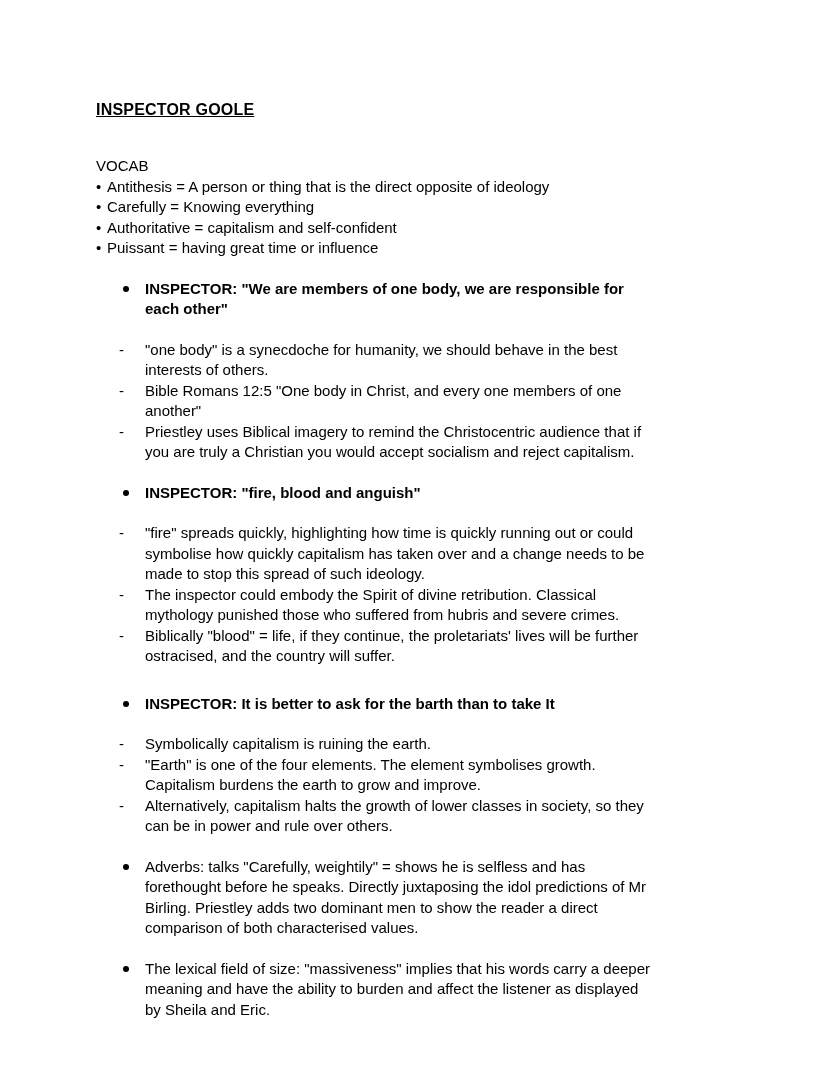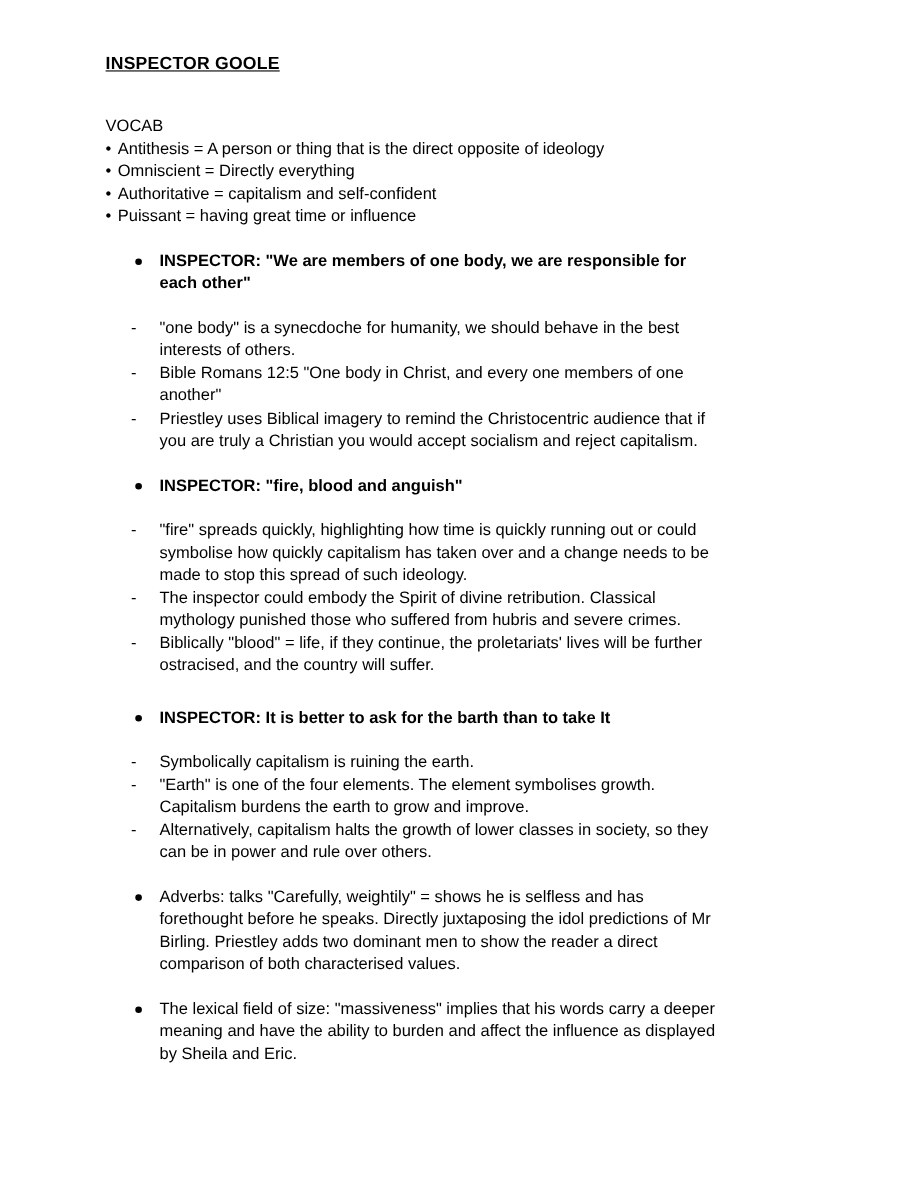--- a/index.html
+++ b/index.html
@@ -12,21 +12,21 @@
     width: 828px;
     height: 1071px;
     font-family: "Liberation Sans", sans-serif;
     color: #000000;
     font-size: 15px;
     line-height: 20.5px;
   }
   .page {
     width: 752px;
     min-height: 1071px;
-    padding: 48px 100px 40px 96px;
+    padding: 99px 100px 40px 96px;
   }
   .doc-title {
     font-size: 16px;
     font-weight: bold;
     text-decoration: underline;
     margin: 0;
     line-height: 22px;
     letter-spacing: 0.2px;
   }
   .vocab { margin-top: 35px; }
@@ -62,21 +62,21 @@
 <div class="page">
 
   <h1 class="doc-title">INSPECTOR GOOLE</h1>
 
   <div class="vocab">
     <div class="vocab-heading">VOCAB</div>
     <div class="vocab-item">
       <span class="vbullet">•</span><span>Antithesis = A person or thing that is the direct opposite of ideology</span>
     </div>
     <div class="vocab-item">
-      <span class="vbullet">•</span><span>Omniscient = Directly everything</span>
+      <span class="vbullet">•</span><span>Carefully = Knowing everything</span>
     </div>
     <div class="vocab-item">
       <span class="vbullet">•</span><span>Authoritative = capitalism and self-confident</span>
     </div>
     <div class="vocab-item">
       <span class="vbullet">•</span><span>Puissant = having great time or influence</span>
     </div>
   </div>
 
   <div class="section">
@@ -142,16 +142,16 @@
     </div>
   </div>
 
   <div class="li note">
     <span class="disc"></span>
     <span>Adverbs: talks "Carefully, weightily" = shows he is selfless and has forethought before he speaks. Directly juxtaposing the idol predictions of Mr Birling. Priestley adds two dominant men to show the reader a direct comparison of both characterised values.</span>
   </div>
 
   <div class="li note">
     <span class="disc"></span>
-    <span>The lexical field of size: "massiveness" implies that his words carry a deeper meaning and have the ability to burden and affect the influence as displayed by Sheila and Eric.</span>
+    <span>The lexical field of size: "massiveness" implies that his words carry a deeper meaning and have the ability to burden and affect the listener as displayed by Sheila and Eric.</span>
   </div>
 
 </div>
 
 </body></html>

